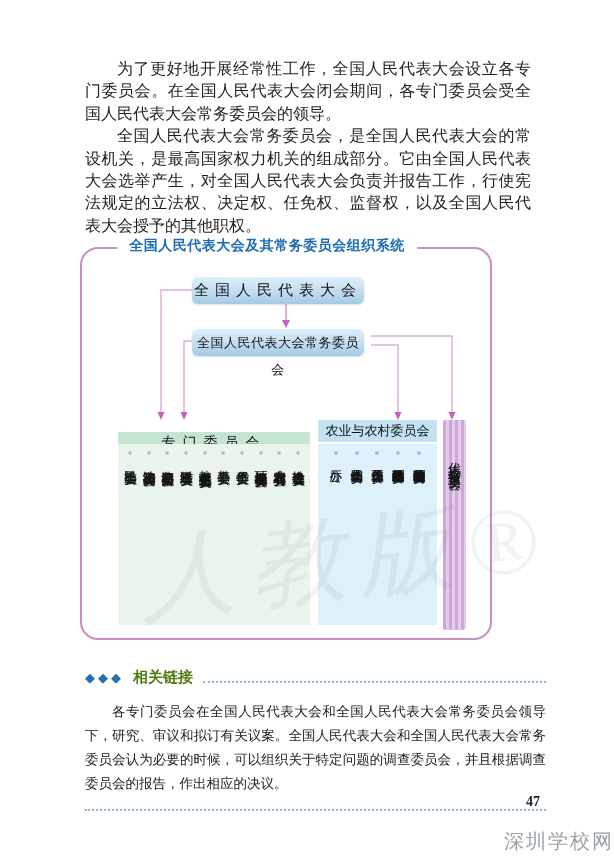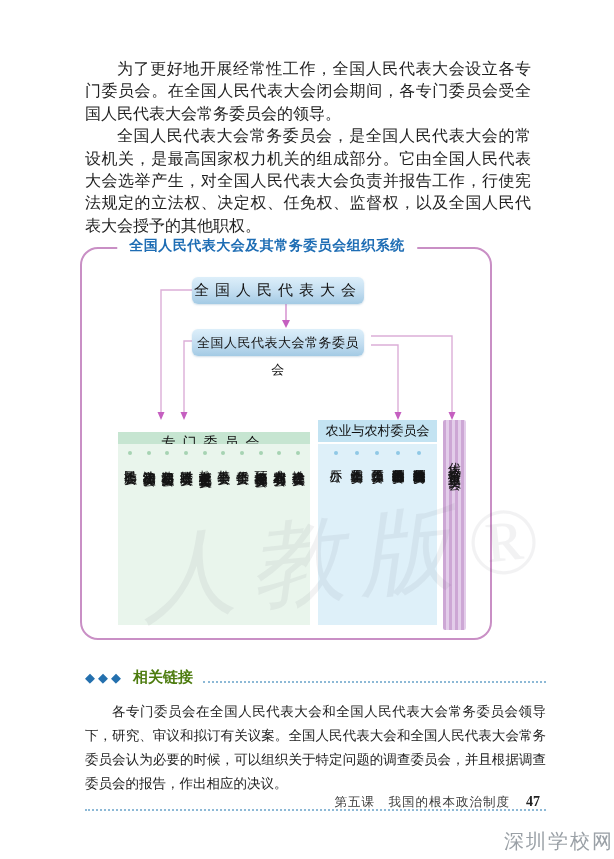--- a/index.html
+++ b/index.html
@@ -194,18 +194,17 @@
     <div class="rel-head">
       <span class="diamonds">◆◆◆</span>
       <span class="rel-title">相关链接</span>
       <span class="dotline"></span>
     </div>
     <p class="rel-body">各专门委员会在全国人民代表大会和全国人民代表大会常务委员会领导下，研究、审议和拟订有关议案。全国人民代表大会和全国人民代表大会常务委员会认为必要的时候，可以组织关于特定问题的调查委员会，并且根据调查委员会的报告，作出相应的决议。</p>
     <div class="dotline-bottom"></div>
   </div>
 
   <div class="footer">
-    <span class="lesson">第五课　我国的根本政治制度</span>
     <span class="pagenum">47</span>
   </div>
   <div class="site-watermark">深圳学校网</div>
 
 </div>
 
 </body></html>

